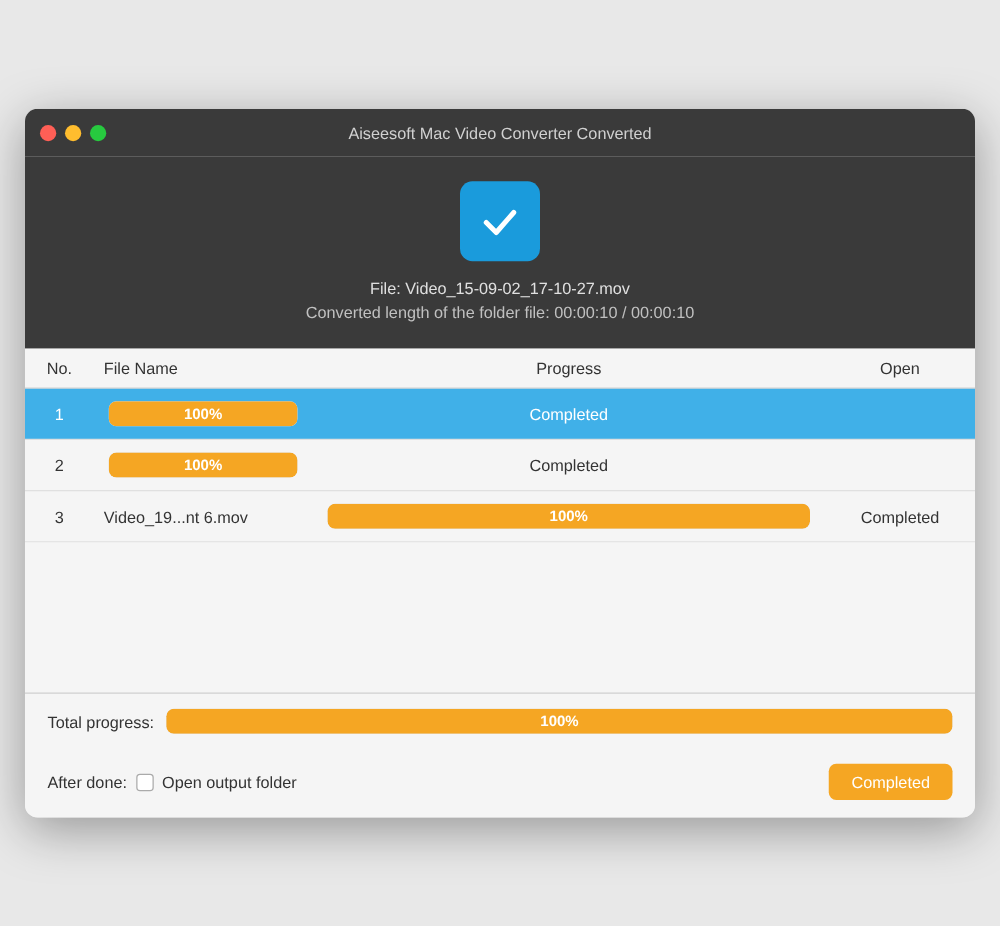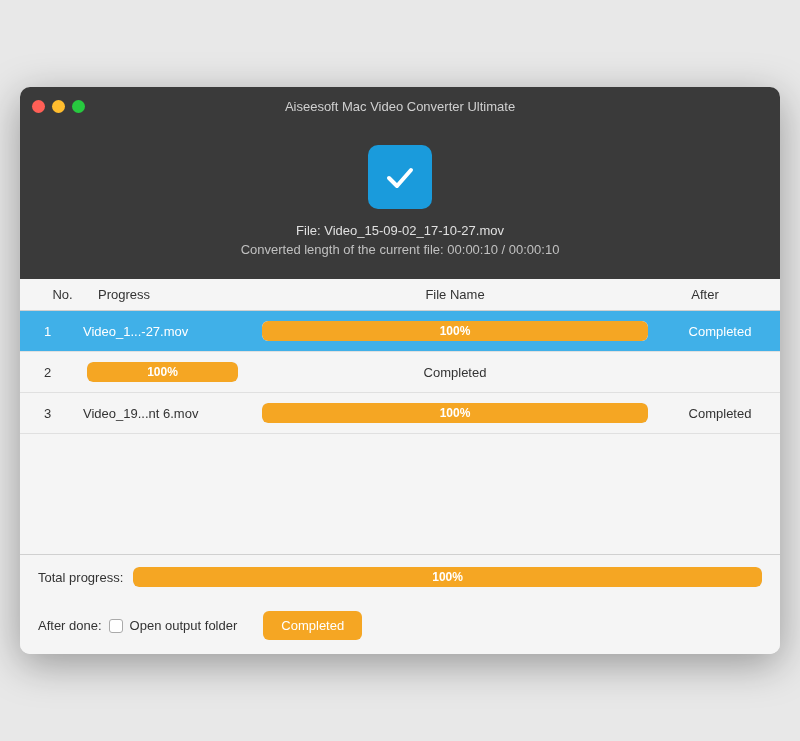--- a/index.html
+++ b/index.html
@@ -84,21 +84,21 @@
     
     .table-container {
       background: #f5f5f5;
       padding: 0;
     }
     .table-header {
       display: grid;
       grid-template-columns: 55px 175px 1fr 120px;
       background: #f5f5f5;
       border-bottom: 1px solid #d0d0d0;
-      padding: 8px 15px;
+      padding: 8px 0;
     }
     .table-header-cell {
       font-size: 13px;
       color: #333;
       font-weight: 500;
       text-align: center;
     }
     .table-header-cell:nth-child(2) { text-align: left; padding-left: 8px; }
     .table-row {
       display: grid;
@@ -205,20 +205,21 @@
       white-space: nowrap;
     }
     .elapsed-row {
       font-size: 13px;
       color: #333;
       margin-bottom: 10px;
     }
     .after-done-row {
       display: flex;
       align-items: center;
+      justify-content: space-between;
       gap: 26px;
     }
     .after-done-left {
       display: flex;
       align-items: center;
       gap: 7px;
       font-size: 13px;
       color: #333;
     }
     .checkbox {
@@ -245,45 +246,44 @@
 <body>
 
 <div class="window">
 
   <div class="title-bar">
     <div class="window-controls">
       <button class="window-btn btn-close"></button>
       <button class="window-btn btn-minimize"></button>
       <button class="window-btn btn-maximize"></button>
     </div>
-    <span class="title-text">Aiseesoft Mac Video Converter Ultimate</span>
+    <span class="title-text">Aiseesoft Mac Video Converter Converted</span>
   </div>
 
   <div class="header-area">
     <div class="check-circle">
       <svg viewBox="0 0 36 36" fill="none">
         <polyline points="7,19 15,27 29,11" stroke="white" stroke-width="4" stroke-linecap="round" stroke-linejoin="round"></polyline>
       </svg>
     </div>
     <div class="file-info">File: Video_15-09-02_17-10-27.mov</div>
-    <div class="converted-info">Converted length of the current file: 00:00:10 / 00:00:10</div>
+    <div class="converted-info">Converted length of the folder file: 00:00:10 / 00:00:10</div>
   </div>
 
   <div class="table-container">
 
     <div class="table-header">
       <div class="table-header-cell">No.</div>
+      <div class="table-header-cell">File Name</div>
       <div class="table-header-cell">Progress</div>
-      <div class="table-header-cell">File Name</div>
-      <div class="table-header-cell">After</div>
+      <div class="table-header-cell">Open</div>
     </div>
 
     <div class="table-row selected">
       <div class="cell-no">1</div>
-      <div class="cell-name">Video_1...-27.mov</div>
       <div class="cell-progress">
         <div class="progress-bar-wrap">
           <div class="progress-bar-fill" style="width:100%">
             <span class="progress-label">100%</span>
           </div>
         </div>
       </div>
       <div class="cell-state">Completed</div>
     </div>
 

